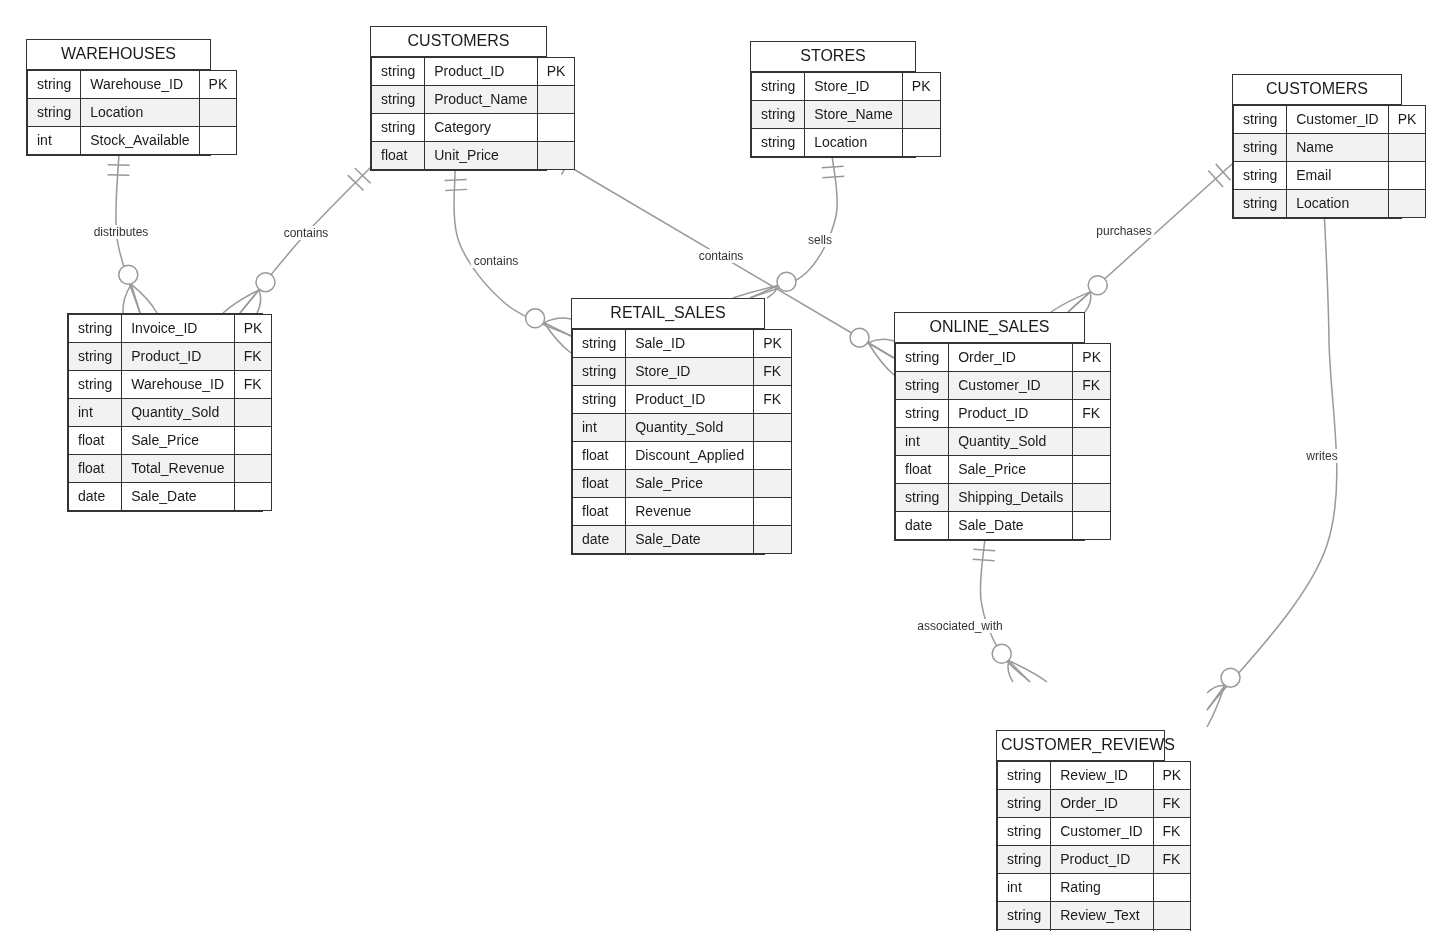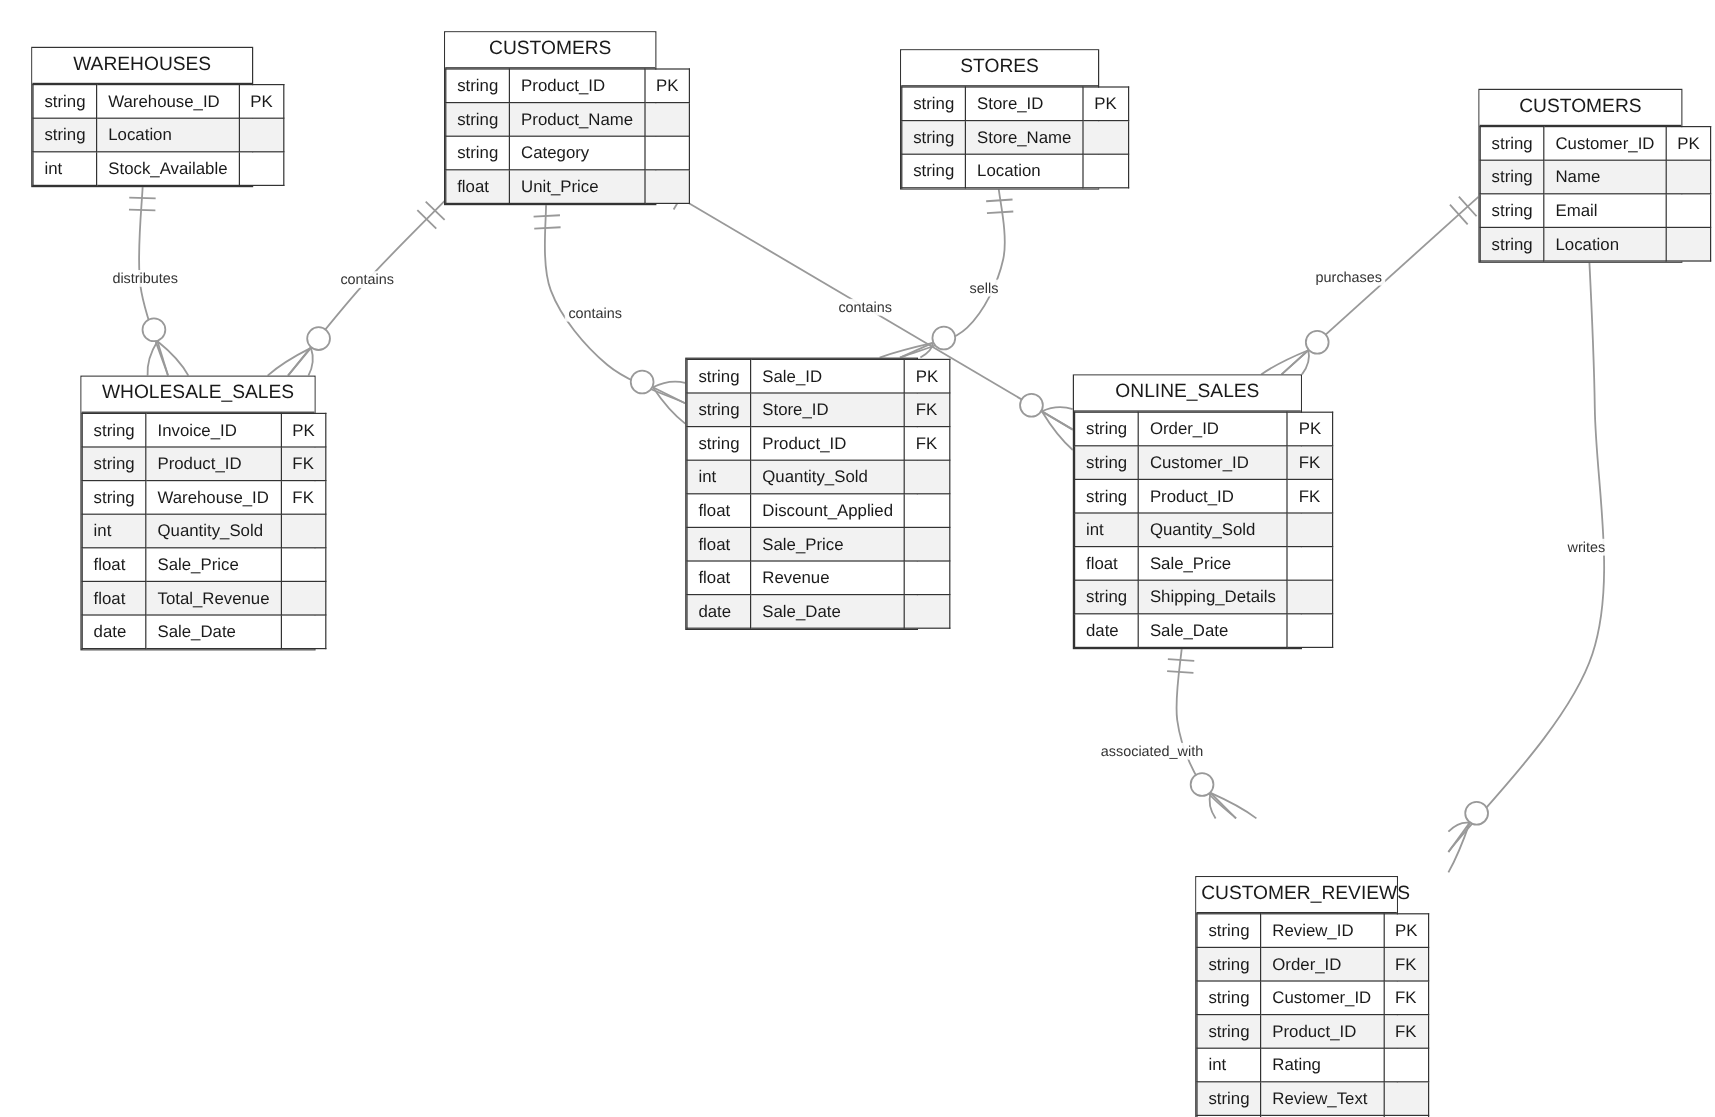--- a/index.html
+++ b/index.html
@@ -217,21 +217,20 @@
             </tr>
             <tr class="alt">
               <td class="attr-type">string</td>
               <td class="attr-name">Location</td>
               <td class="attr-key"></td>
             </tr>
           </tbody>
         </table>
       </div>
       <div class="entity" style="left: 67px; top: 313px; width: 196px;">
-        <div class="entity-title">WHOLESALE_SALES</div>
         <table>
           <tbody>
             <tr>
               <td class="attr-type">string</td>
               <td class="attr-name">Invoice_ID</td>
               <td class="attr-key">PK</td>
             </tr>
             <tr class="alt">
               <td class="attr-type">string</td>
               <td class="attr-name">Product_ID</td>
@@ -259,20 +258,21 @@
             </tr>
             <tr>
               <td class="attr-type">date</td>
               <td class="attr-name">Sale_Date</td>
               <td class="attr-key"></td>
             </tr>
           </tbody>
         </table>
       </div>
       <div class="entity" style="left: 571px; top: 298px; width: 194px;">
+        <div class="entity-title">RETAIL_SALES</div>
         <table>
           <tbody>
             <tr>
               <td class="attr-type">string</td>
               <td class="attr-name">Sale_ID</td>
               <td class="attr-key">PK</td>
             </tr>
             <tr class="alt">
               <td class="attr-type">string</td>
               <td class="attr-name">Store_ID</td>

